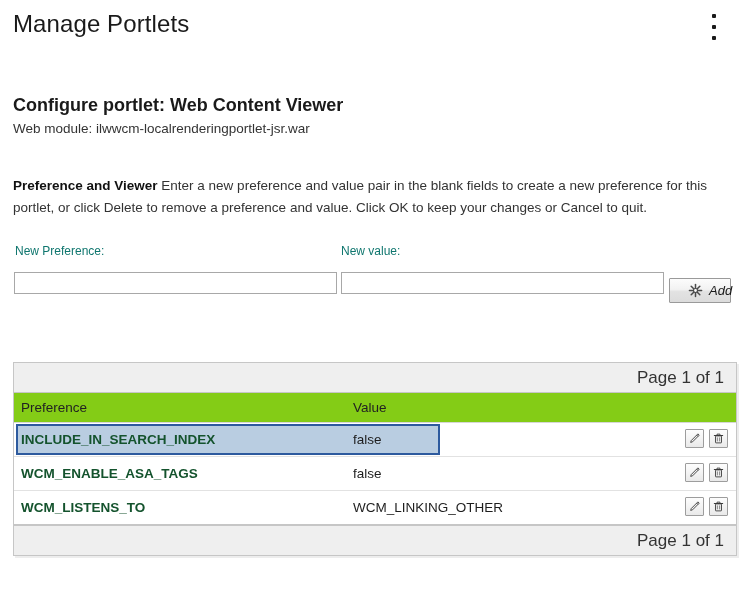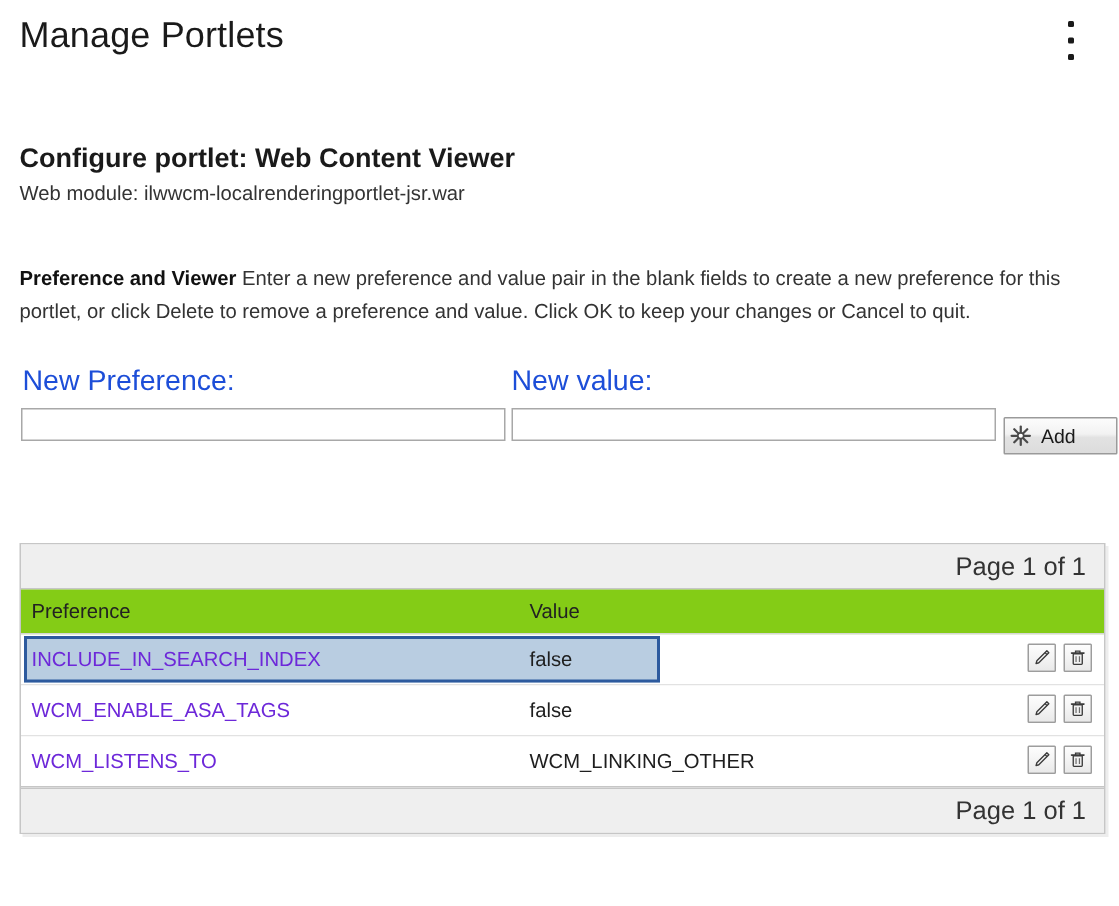--- a/index.html
+++ b/index.html
@@ -87,22 +87,22 @@
 
   
   .form-area {
     position: absolute;
     left: 0;
     top: 244px;
     width: 746px;
   }
   .field-label {
     position: absolute;
-    font-size: 19px;
-    color: #1d4ed8;
+    font-size: 12px;
+    color: #0f766e;
     white-space: nowrap;
   }
   .label-pref { left: 15px; top: 0px; }
   .label-value { left: 341px; top: 0px; }
 
   .text-input {
     position: absolute;
     top: 28px;
     height: 22px;
     box-sizing: border-box;
@@ -114,31 +114,32 @@
     color: #222222;
     outline: none;
   }
   .input-pref { left: 14px; width: 323px; }
   .input-value { left: 341px; width: 323px; }
 
   .add-button {
     position: absolute;
     left: 669px;
     top: 278px;
-    width: 76px;
+    width: 62px;
     height: 25px;
     box-sizing: border-box;
     border: 1px solid #9a9a9a;
     border-radius: 1px;
     background: linear-gradient(to bottom, #fcfcfc 0%, #f2f2f2 45%, #e2e2e2 55%, #dcdcdc 100%);
     display: flex;
     align-items: center;
     justify-content: flex-start;
-    padding-left: 3px;
+    padding-left: 18px;
     cursor: pointer;
+    font-style: italic;
   }
   .add-button-label {
     font-size: 13px;
     color: #1a1a1a;
     margin-left: 6px;
   }
   .star-icon {
     width: 15px;
     height: 15px;
     flex: none;
@@ -213,22 +214,23 @@
   }
   .table-row.selected .row-select-box { display: block; }
 
   .cell-pref {
     position: absolute;
     left: 7px;
     top: 0;
     height: 33px;
     line-height: 33px;
     font-size: 13.5px;
-    color: #6d28d9;
-    white-space: nowrap;
+    color: #14532d;
+    white-space: nowrap;
+    font-weight: bold;
   }
   .cell-value {
     position: absolute;
     left: 339px;
     top: 0;
     height: 33px;
     line-height: 33px;
     font-size: 13.5px;
     color: #1e1e1e;
     white-space: nowrap;

